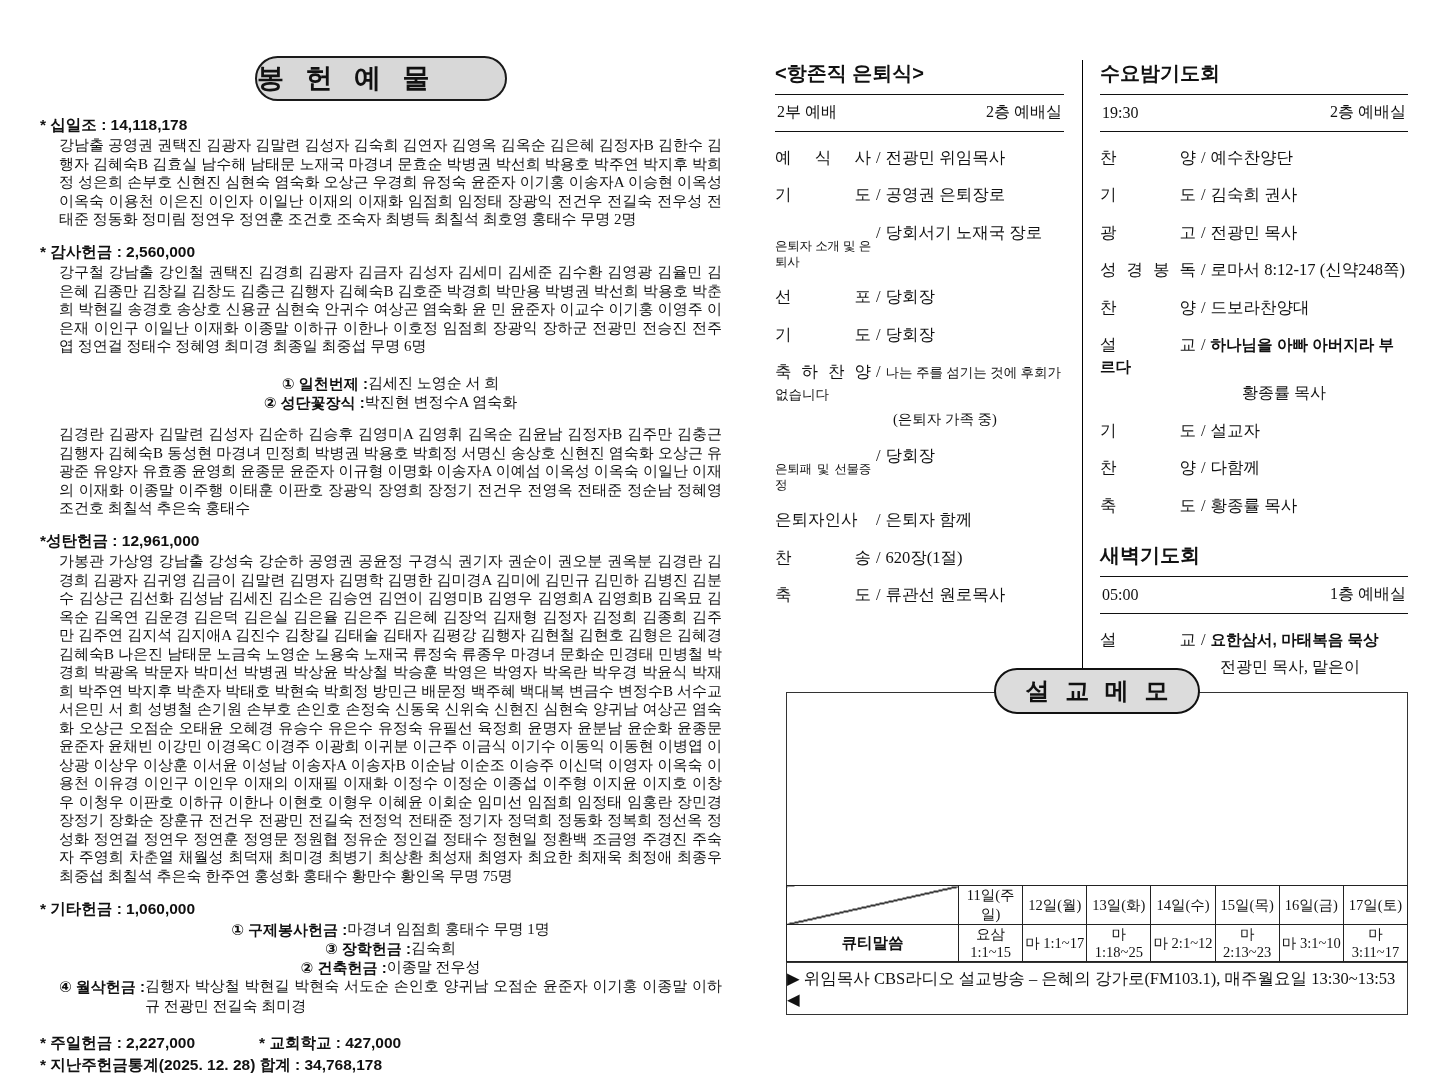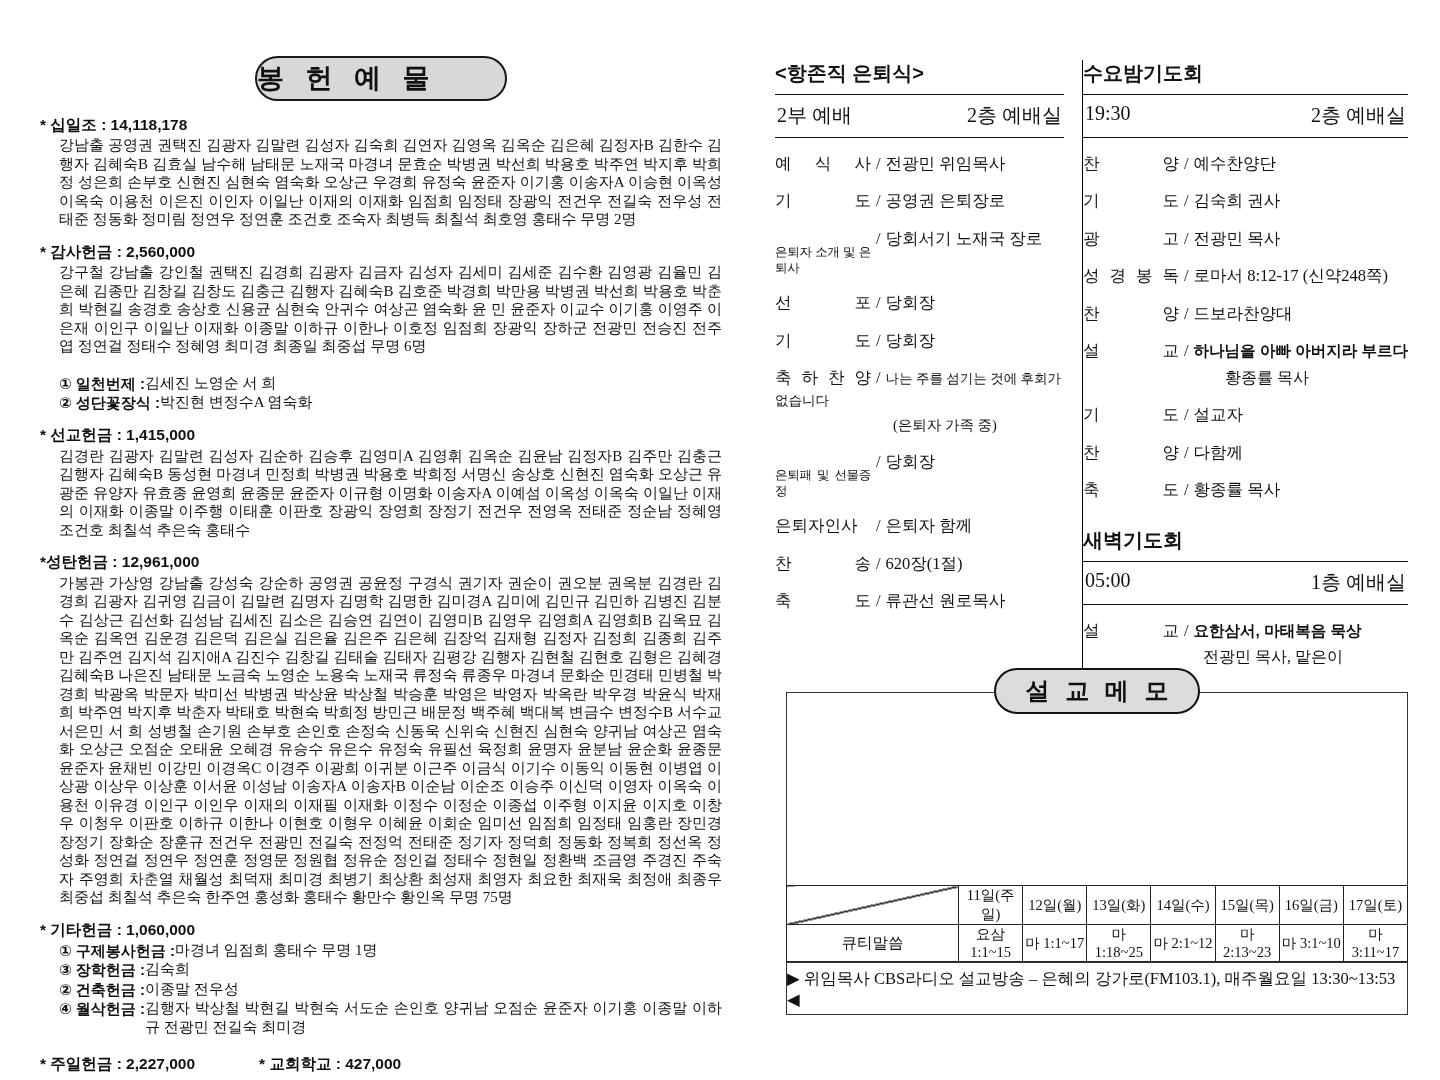--- a/index.html
+++ b/index.html
@@ -12,35 +12,35 @@
   .pill { display:block; margin:0 auto 14px auto; width:252px; height:45px;
           border:2.2px solid #1a1a1a; border-radius:23px; background:#d8d8d8;
           line-height:41px; font-family:"Liberation Sans","DejaVu Sans",sans-serif;
           font-weight:bold; font-size:27px; word-spacing:14px; }
   .sec { margin-bottom:13px; }
   .sec-header { font-family:"Liberation Sans","DejaVu Sans",sans-serif; font-weight:bold;
                 font-size:15.5px; line-height:1.25; margin-bottom:2px; }
   .names { font-size:15px; line-height:1.235; text-align:justify; padding-left:19px; }
   .subitems { padding-left:19px; }
   .subitems.gap-top { margin-top:18px; }
-  .subitem { display:flex; font-size:15px; line-height:1.28; }
+  .subitem { display:flex; font-size:15px; line-height:1.28;justify-content:center; }
   .subitem-label { font-family:"Liberation Sans","DejaVu Sans",sans-serif; font-weight:bold; white-space:nowrap; }
   .subitem-value { text-align:justify; }
   .totals { margin-top:16px; font-family:"Liberation Sans","DejaVu Sans",sans-serif;
             font-weight:bold; font-size:15.5px; line-height:1.45; }
   .totals .row1 span:first-child { margin-right:64px; }
 
   
   .right-top { position:absolute; left:775px; top:60px; width:633px; display:flex; align-items:stretch; }
   .col-a { width:307px; padding-right:18px; }
-  .col-b { flex:1; border-left:1.6px solid #000; padding-left:0; }
+  .col-b { flex:1; border-left:1.6px solid #000; padding-left:17px; }
   .sec-title { font-family:"Liberation Sans","DejaVu Sans",sans-serif; font-weight:bold;
                font-size:20px; padding-bottom:7px; border-bottom:1.6px solid #111; }
-  .time-row { display:flex; justify-content:space-between; font-size:20px;
-              padding:7px 2px 8px 2px; border-bottom:1.6px solid #111; }
+  .time-row { display:flex; justify-content:space-between; font-size:16px;
+              padding:7px 2px 8px 2px; border-bottom:1.6px solid #111;align-items:center; }
   .lit-list { padding-top:15px; }
   .lit-item { margin-bottom:16px; font-size:16.5px; line-height:1.3; }
   .lit-label { display:inline-block; width:96px; text-align:justify; text-align-last:justify;
                text-justify:inter-character; vertical-align:top; }
   .lit-label.small { font-size:12.5px; letter-spacing:-0.3px;margin-top:16px; }
   .lit-sep { padding:0 5px; }
   .lit-value.small { font-size:13.5px; }
   .lit-value.boldv { font-family:"Liberation Sans","DejaVu Sans",sans-serif; font-weight:bold; font-size:15.5px; }
   .lit-note { margin-top:6px; font-size:14.5px; }
   .note-indent-a { padding-left:118px; }
@@ -57,21 +57,21 @@
                font-family:"Liberation Sans","DejaVu Sans",sans-serif; font-weight:bold;
                font-size:24px; word-spacing:9px; }
   .memo-table { position:absolute; bottom:-1px; left:-1px; right:-1px; width:calc(100% + 2px);
                 border-collapse:collapse; table-layout:fixed; }
   .memo-table th, .memo-table td { border:1.6px solid #222; text-align:center;
                 font-weight:normal; font-size:14.5px; padding:0; }
   .memo-table tr.hdr { height:33px; }
   .memo-table tr.dat { height:37px; }
   .memo-table .corner { width:172px;
       background:linear-gradient(to bottom right, #fff calc(50% - 1px), #333 calc(50% - 1px), #333 calc(50% + 1px), #fff calc(50% + 1px)); }
-  .memo-table .rowhdr { font-family:"Liberation Sans","DejaVu Sans",sans-serif; font-weight:normal; font-size:15.5px; }
+  .memo-table .rowhdr { font-family:"Liberation Sans","DejaVu Sans",sans-serif; font-weight:bold; font-size:15.5px; }
 
   
   .banner-box { position:absolute; left:786px; top:962px; width:622px; height:53px;
                 border:1.6px solid #333; display:flex; align-items:center; justify-content:center;
                 font-size:16.5px; }
 </style>
 </head>
 <body>
 
 <div class="page">
@@ -93,21 +93,20 @@
           <span class="subitem-value">김세진 노영순 서 희</span>
         </div>
         <div class="subitem">
           <span class="subitem-label">② 성단꽃장식 : </span>
           <span class="subitem-value">박진현 변정수A 염숙화</span>
         </div>
       </div>
     </div>
 
     <div class="sec">
-      <div class="sec-header">* 선교헌금 : 1,415,000</div>
       <div class="names">김경란 김광자 김말련 김성자 김순하 김승후 김영미A 김영휘 김옥순 김윤남 김정자B 김주만 김충근 김행자 김혜숙B 동성현 마경녀 민정희 박병권 박용호 박희정 서명신 송상호 신현진 염숙화 오상근 유광준 유양자 유효종 윤영희 윤종문 윤준자 이규형 이명화 이송자A 이예섬 이옥성 이옥숙 이일난 이재의 이재화 이종말 이주행 이태훈 이판호 장광익 장영희 장정기 전건우 전영옥 전태준 정순남 정혜영 조건호 최칠석 추은숙 홍태수</div>
     </div>
 
     <div class="sec">
       <div class="sec-header">*성탄헌금 : 12,961,000</div>
       <div class="names">가봉관 가상영 강남출 강성숙 강순하 공영권 공윤정 구경식 권기자 권순이 권오분 권옥분 김경란 김경희 김광자 김귀영 김금이 김말련 김명자 김명학 김명한 김미경A 김미에 김민규 김민하 김병진 김분수 김상근 김선화 김성남 김세진 김소은 김승연 김연이 김영미B 김영우 김영희A 김영희B 김옥묘 김옥순 김옥연 김운경 김은덕 김은실 김은율 김은주 김은혜 김장억 김재형 김정자 김정희 김종희 김주만 김주연 김지석 김지애A 김진수 김창길 김태술 김태자 김평강 김행자 김현철 김현호 김형은 김혜경 김혜숙B 나은진 남태문 노금숙 노영순 노용숙 노재국 류정숙 류종우 마경녀 문화순 민경태 민병철 박경희 박광옥 박문자 박미선 박병권 박상윤 박상철 박승훈 박영은 박영자 박옥란 박우경 박윤식 박재희 박주연 박지후 박춘자 박태호 박현숙 박희정 방민근 배문정 백주혜 백대복 변금수 변정수B 서수교 서은민 서 희 성병철 손기원 손부호 손인호 손정숙 신동욱 신위숙 신현진 심현숙 양귀남 여상곤 염숙화 오상근 오점순 오태윤 오혜경 유승수 유은수 유정숙 유필선 육정희 윤명자 윤분남 윤순화 윤종문 윤준자 윤채빈 이강민 이경옥C 이경주 이광희 이귀분 이근주 이금식 이기수 이동익 이동현 이병엽 이상광 이상우 이상훈 이서윤 이성남 이송자A 이송자B 이순남 이순조 이승주 이신덕 이영자 이옥숙 이용천 이유경 이인구 이인우 이재의 이재필 이재화 이정수 이정순 이종섭 이주형 이지윤 이지호 이창우 이청우 이판호 이하규 이한나 이현호 이형우 이혜윤 이회순 임미선 임점희 임정태 임홍란 장민경 장정기 장화순 장훈규 전건우 전광민 전길숙 전정억 전태준 정기자 정덕희 정동화 정복희 정선옥 정성화 정연걸 정연우 정연훈 정영문 정원협 정유순 정인걸 정태수 정현일 정환백 조금영 주경진 주숙자 주영희 차춘열 채월성 최덕재 최미경 최병기 최상환 최성재 최영자 최요한 최재욱 최정애 최종우 최중섭 최칠석 추은숙 한주연 홍성화 홍태수 황만수 황인옥 무명 75명</div>
     </div>
 
     <div class="sec">
       <div class="sec-header">* 기타헌금 : 1,060,000</div>

